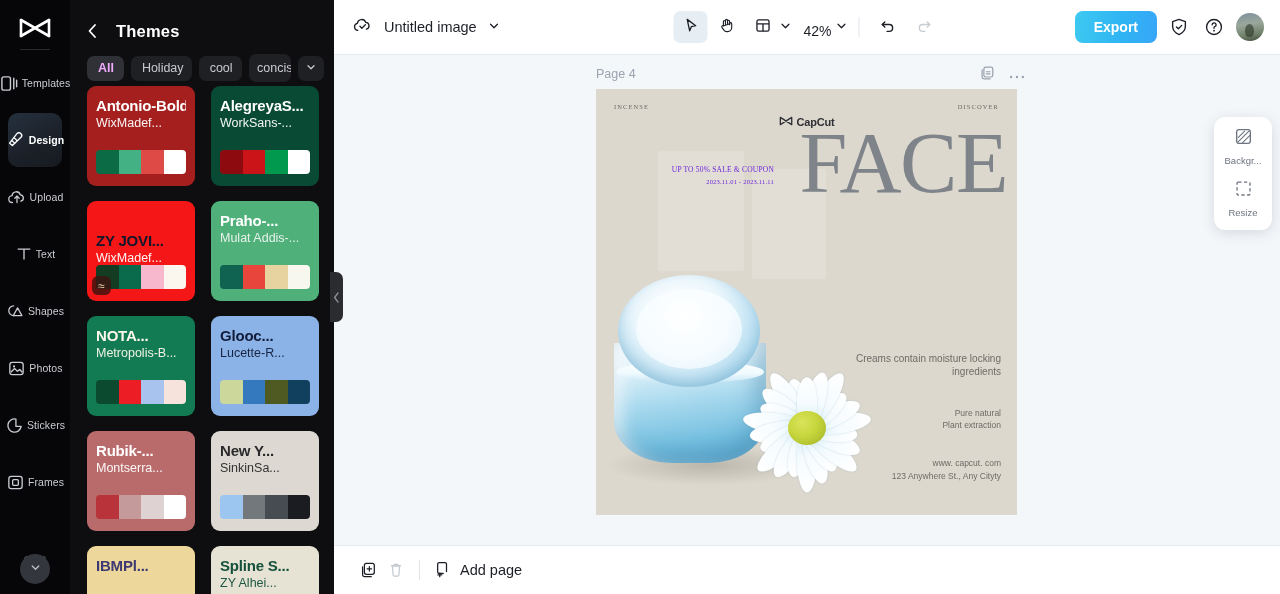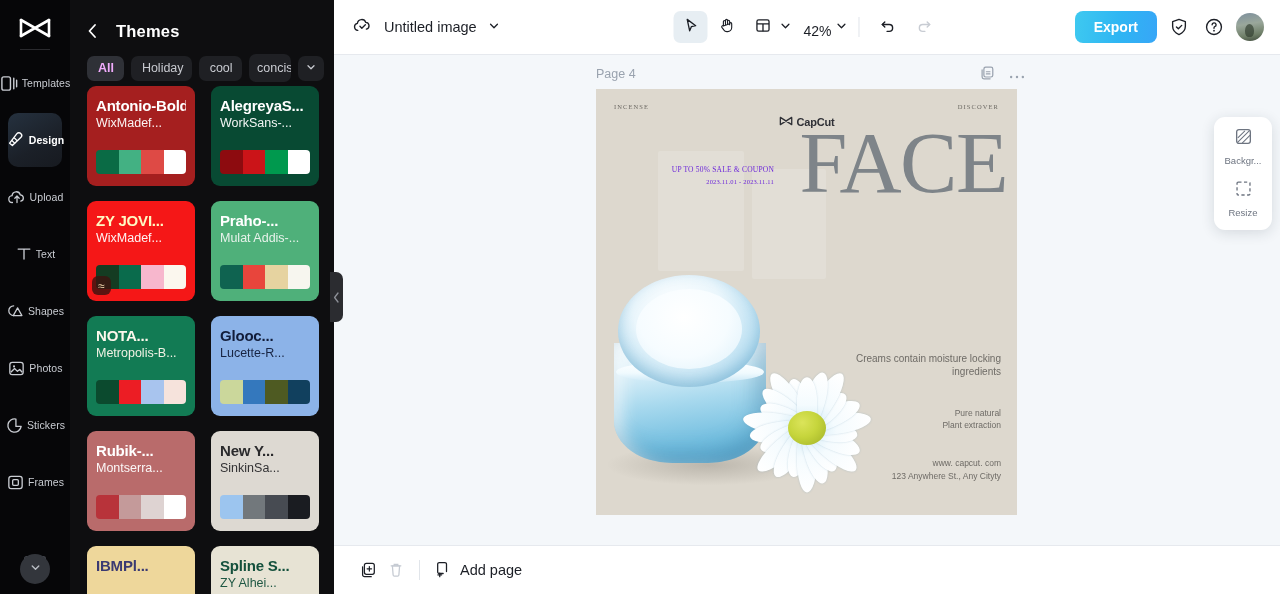--- a/index.html
+++ b/index.html
@@ -387,21 +387,21 @@
           <div class="t1" style="color: rgb(255, 255, 255);">AlegreyaS...</div>
           <div class="t2" style="color: rgb(255, 255, 255);">WorkSans-...</div>
           <div class="swatches">
             <i style="background: rgb(141, 11, 15);"></i>
             <i style="background: rgb(203, 20, 24);"></i>
             <i style="background: rgb(0, 153, 78);"></i>
             <i style="background: rgb(255, 255, 255);"></i>
           </div>
         </div>
         <div class="card" style="background: rgb(245, 23, 23);">
-          <div class="t1" style="color: #fef9c3;">ZY JOVI...</div>
+          <div class="t1" style="color: #0f172a; margin-top: 20px;">ZY JOVI...</div>
           <div class="t2" style="color: rgb(255, 255, 255);">WixMadef...</div>
           <div class="swatches">
             <i style="background: rgb(20, 60, 34);"></i>
             <i style="background: rgb(10, 107, 76);"></i>
             <i style="background: rgb(247, 183, 205);"></i>
             <i style="background: rgb(251, 247, 238);"></i>
           </div>
           <div class="card-badge">≈</div>
         </div>
         <div class="card" style="background: rgb(79, 176, 122);">

